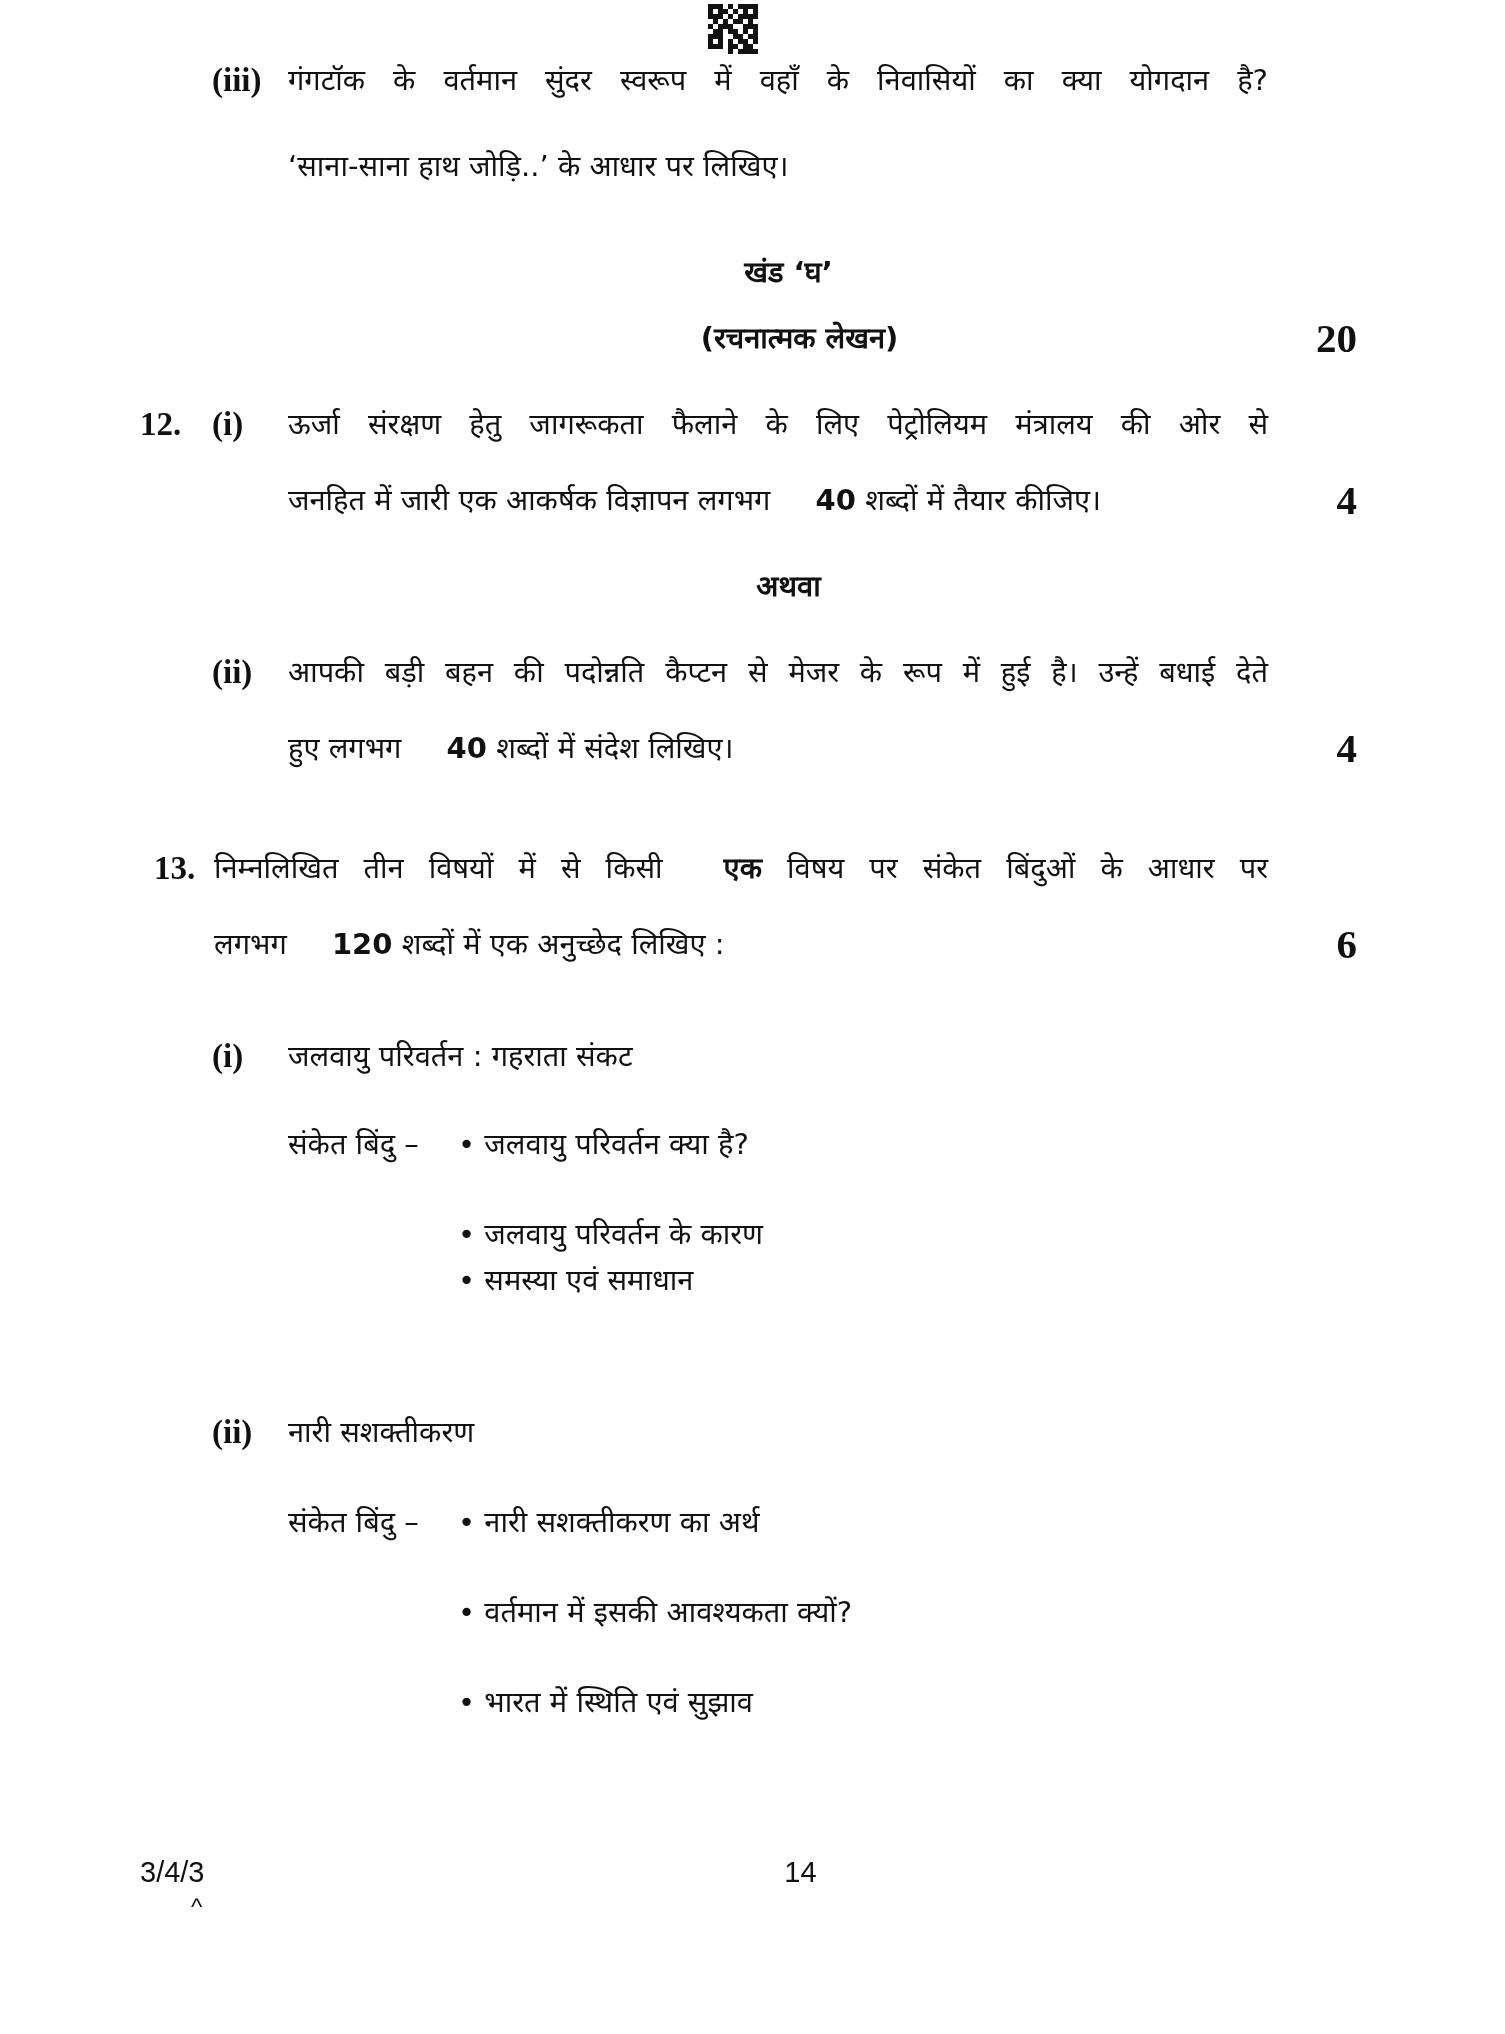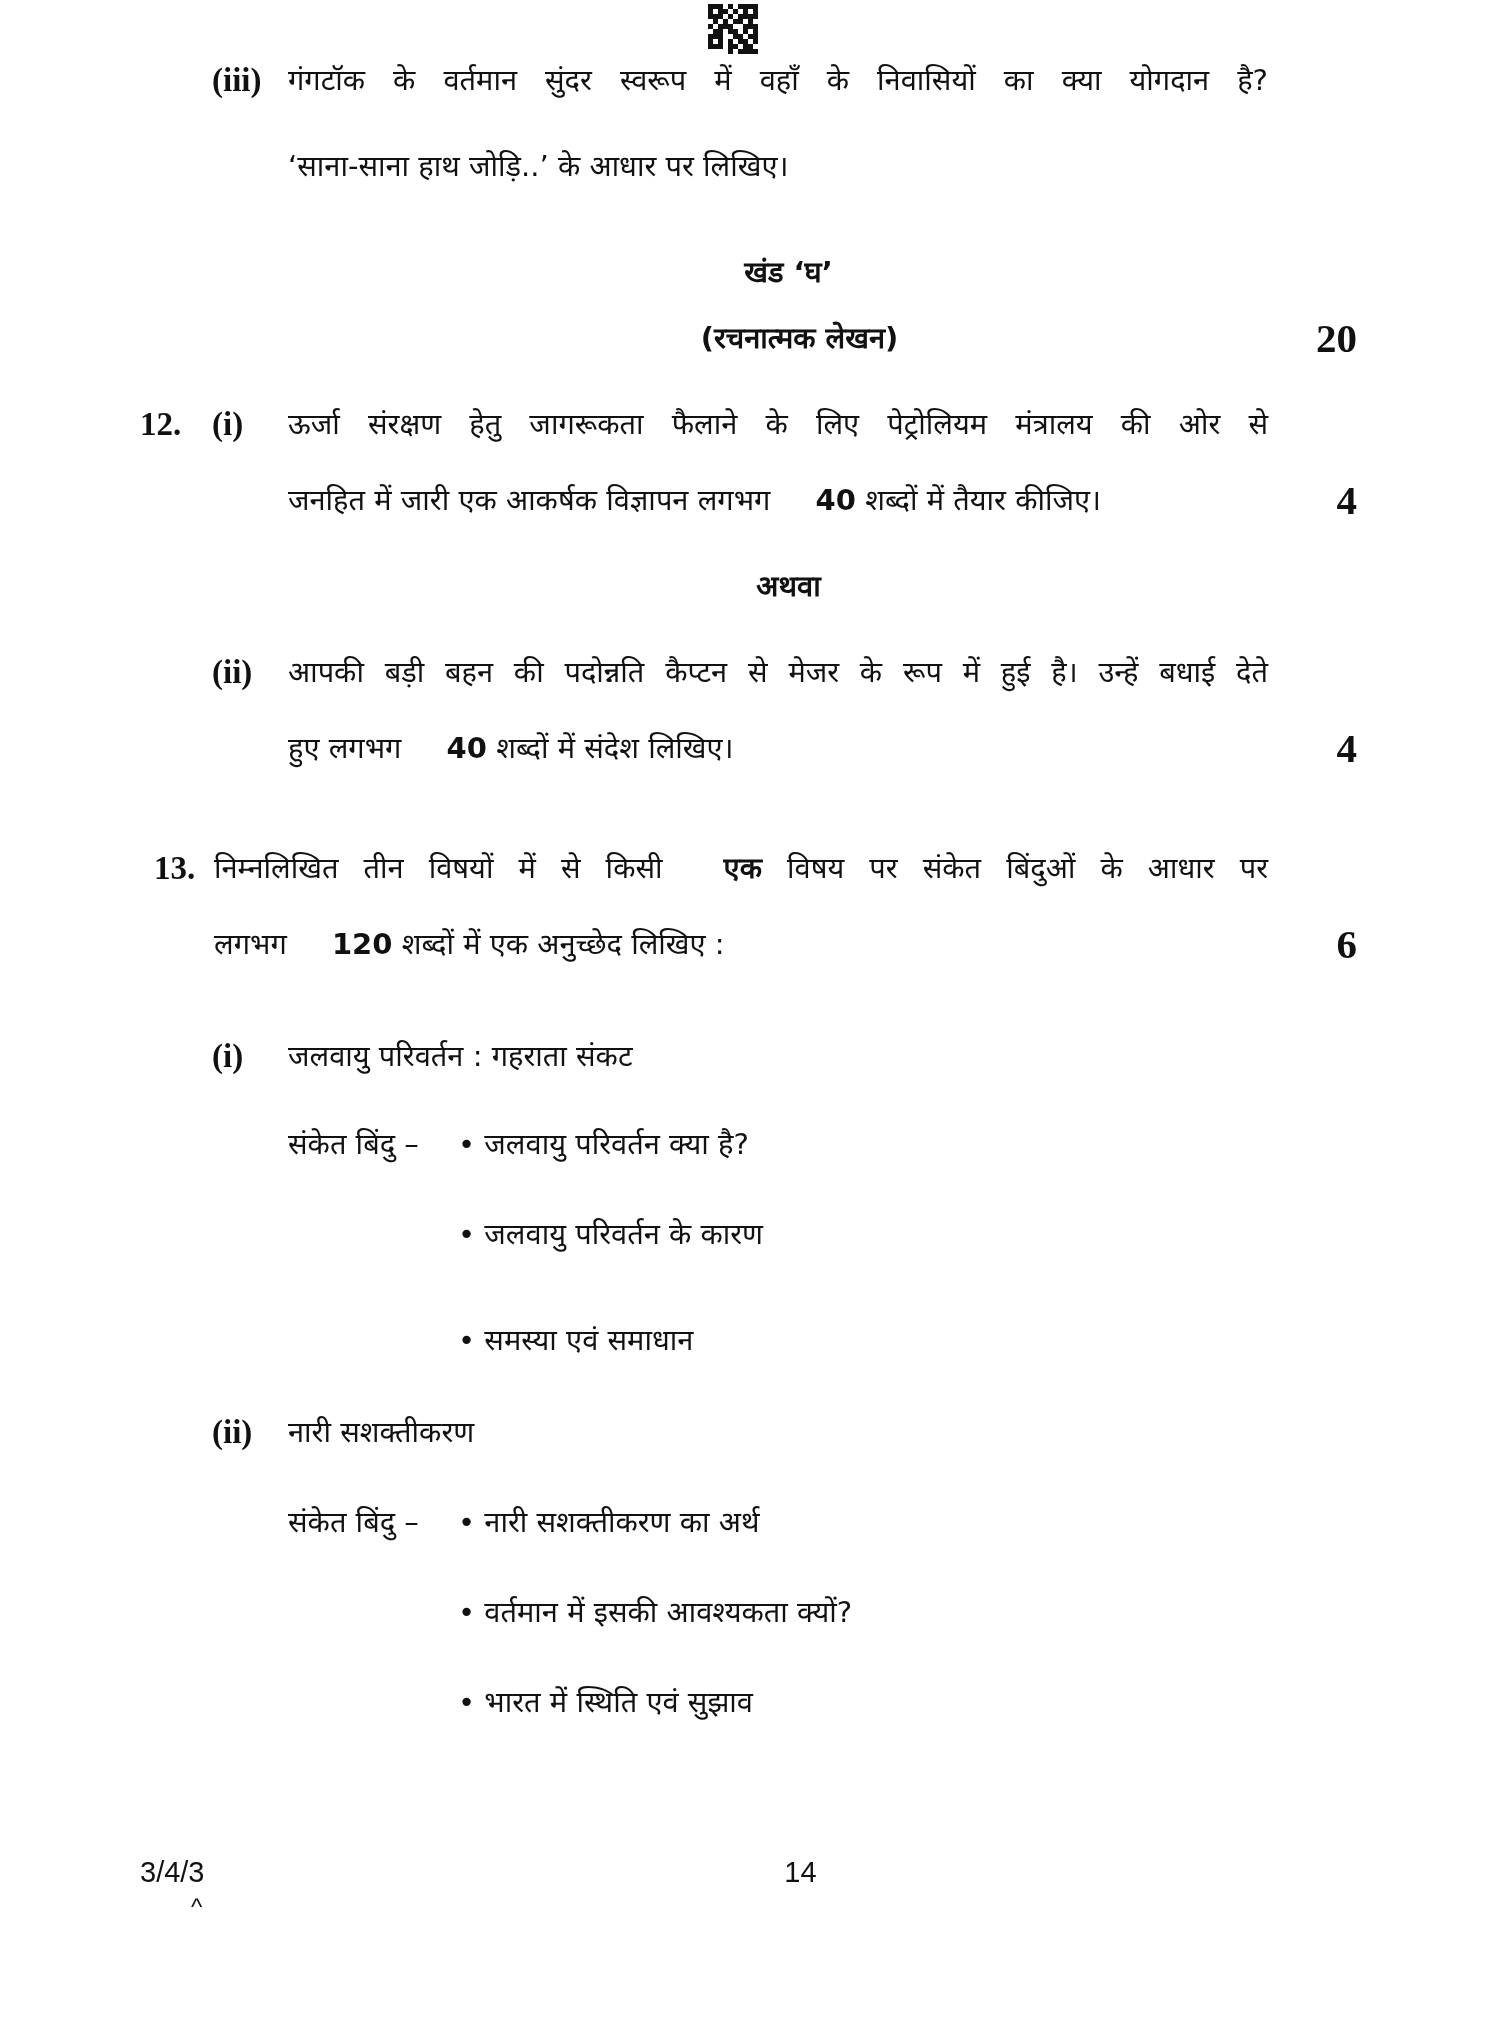--- a/index.html
+++ b/index.html
@@ -154,21 +154,21 @@
 <div class="abs txt" style="left:214px; top:924px;">
   <span>लगभग </span><span class="bold">120</span><span> शब्दों में एक अनुच्छेद लिखिए :</span>
 </div>
 <div class="abs marks" style="right:148px; top:924px;">6</div>
 
 <div class="abs num" style="left:212px; top:1036px;">(i)</div>
 <div class="abs txt" style="left:288px; top:1036px;">जलवायु परिवर्तन : गहराता संकट</div>
 <div class="abs txt" style="left:288px; top:1124px;">संकेत बिंदु –</div>
 <div class="abs txt" style="left:458px; top:1124px;">• जलवायु परिवर्तन क्या है?</div>
 <div class="abs txt" style="left:458px; top:1214px;">• जलवायु परिवर्तन के कारण</div>
-<div class="abs txt" style="left:458px; top:1320px;">• समस्या एवं समाधान</div>
+<div class="abs txt" style="left:458px; top:1260px;">• समस्या एवं समाधान</div>
 
 <div class="abs num" style="left:212px; top:1412px;">(ii)</div>
 <div class="abs txt" style="left:288px; top:1412px;">नारी सशक्तीकरण</div>
 <div class="abs txt" style="left:288px; top:1502px;">संकेत बिंदु –</div>
 <div class="abs txt" style="left:458px; top:1502px;">• नारी सशक्तीकरण का अर्थ</div>
 <div class="abs txt" style="left:458px; top:1592px;">• वर्तमान में इसकी आवश्यकता क्यों?</div>
 <div class="abs txt" style="left:458px; top:1682px;">• भारत में स्थिति एवं सुझाव</div>
 
 <div class="abs foot" style="left:140px; top:1855px;">3/4/3</div>
 <div class="abs foot" style="left:191px; top:1890px; font-size:24px;">^</div>

